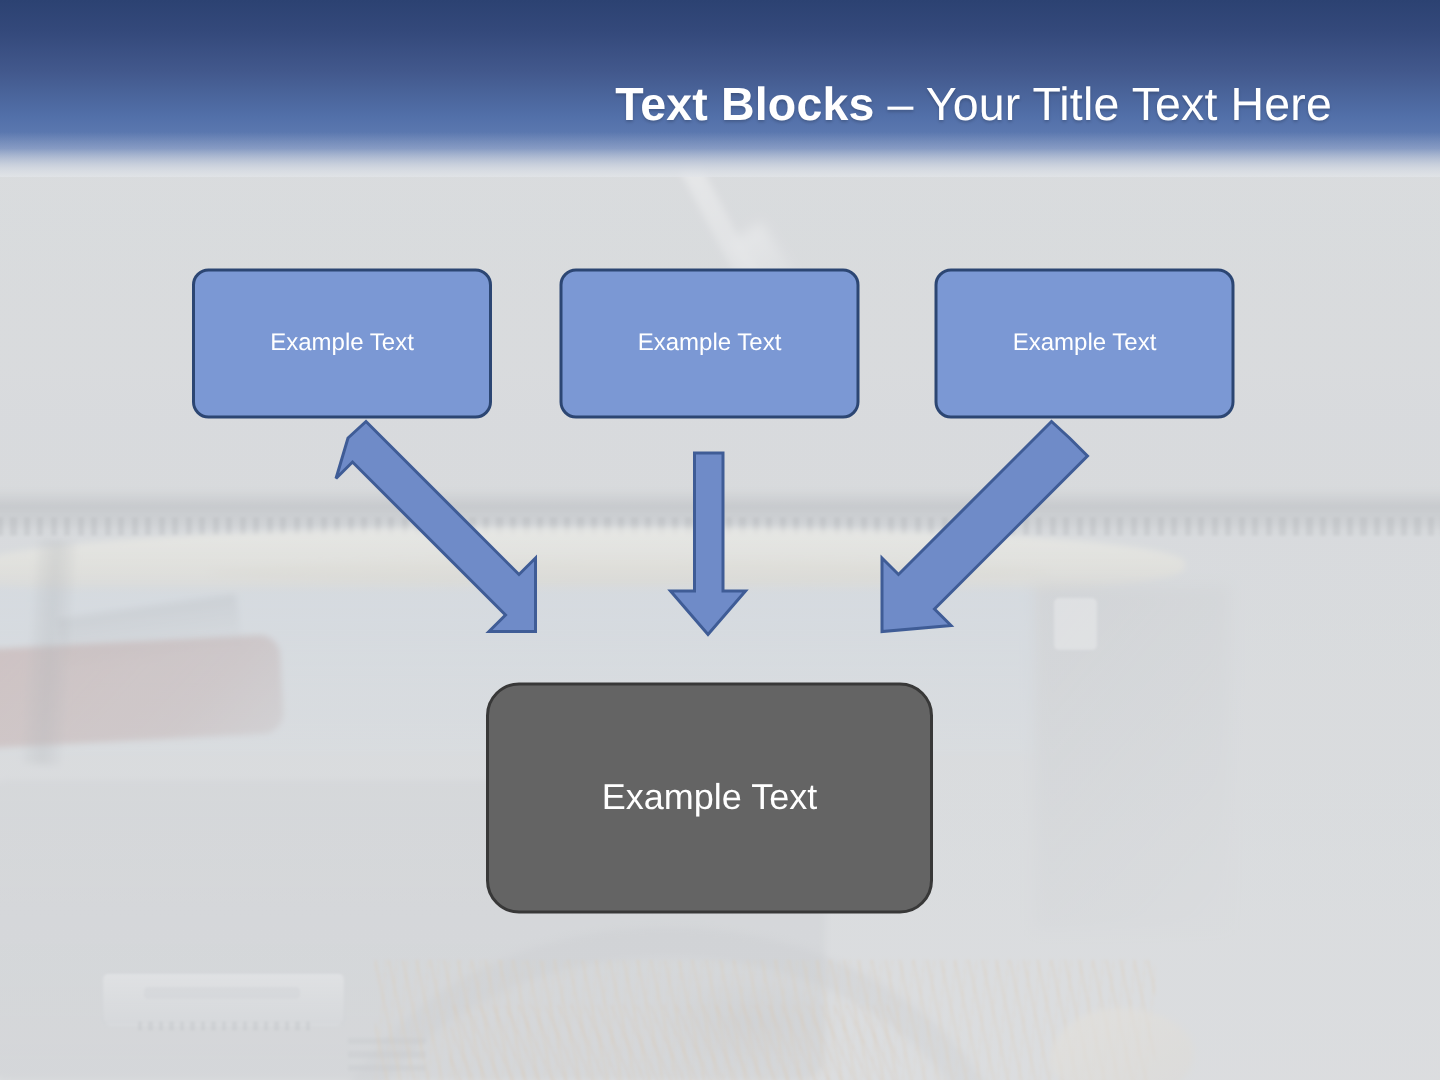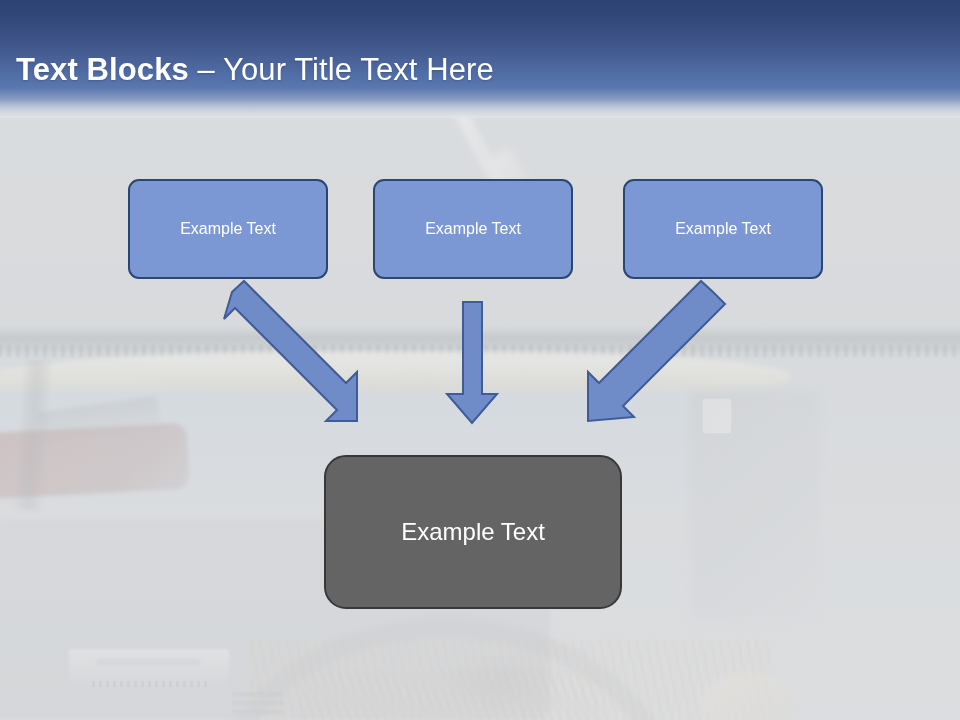--- a/index.html
+++ b/index.html
@@ -242,23 +242,23 @@
       rgba(180,190,208,0.85) 95%,
       rgba(211,213,215,0.0) 100%);
   }
   .header-sheen {
     position: absolute;
     left: 0; bottom: 0; width: 960px; height: 30px;
     background: linear-gradient(180deg, rgba(255,255,255,0.0), rgba(226,229,233,0.75));
   }
   .title {
     position: absolute;
-    left: 16px; top: 50px;
+    left: 0; top: 50px;
     width: 888px;
-    text-align: left;
+    text-align: right;
     color: #ffffff;
     font-size: 31px;
     line-height: 40px;
     letter-spacing: 0.1px;
     white-space: nowrap;
     text-shadow: 0 1px 2px rgba(0,0,0,0.18);
   }
   .title .t-strong { font-weight: bold; }
   .title .t-light  { font-weight: normal; }
 

